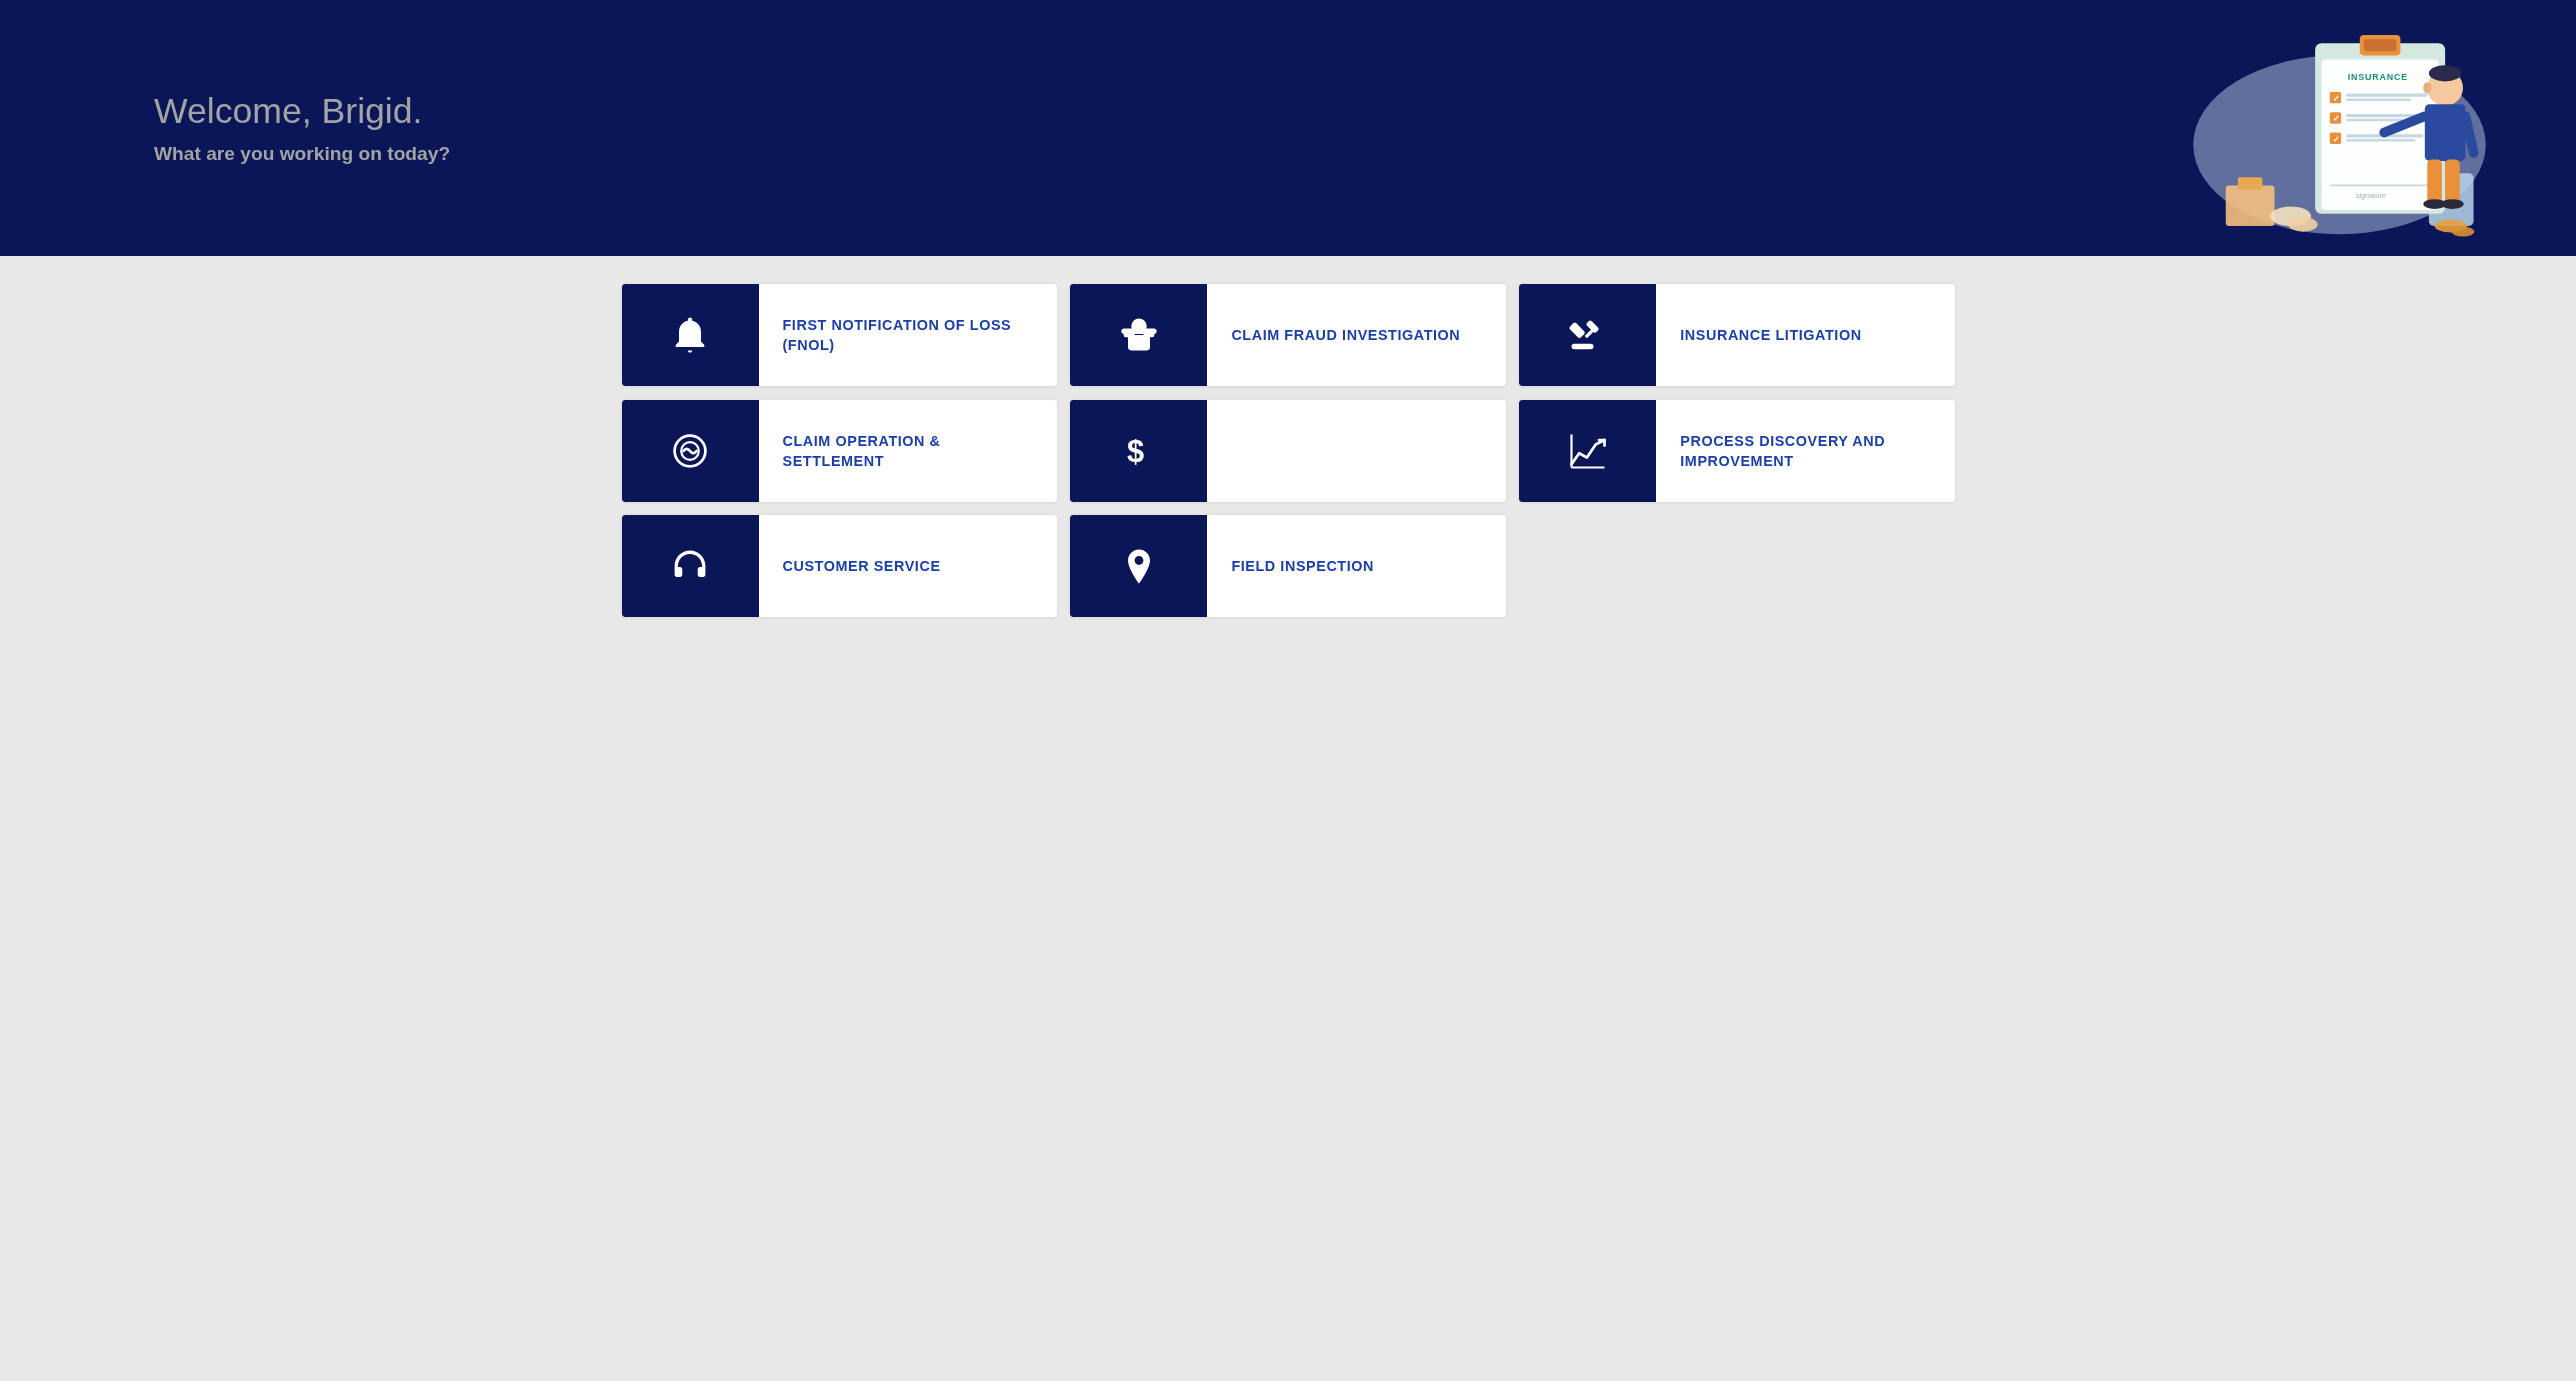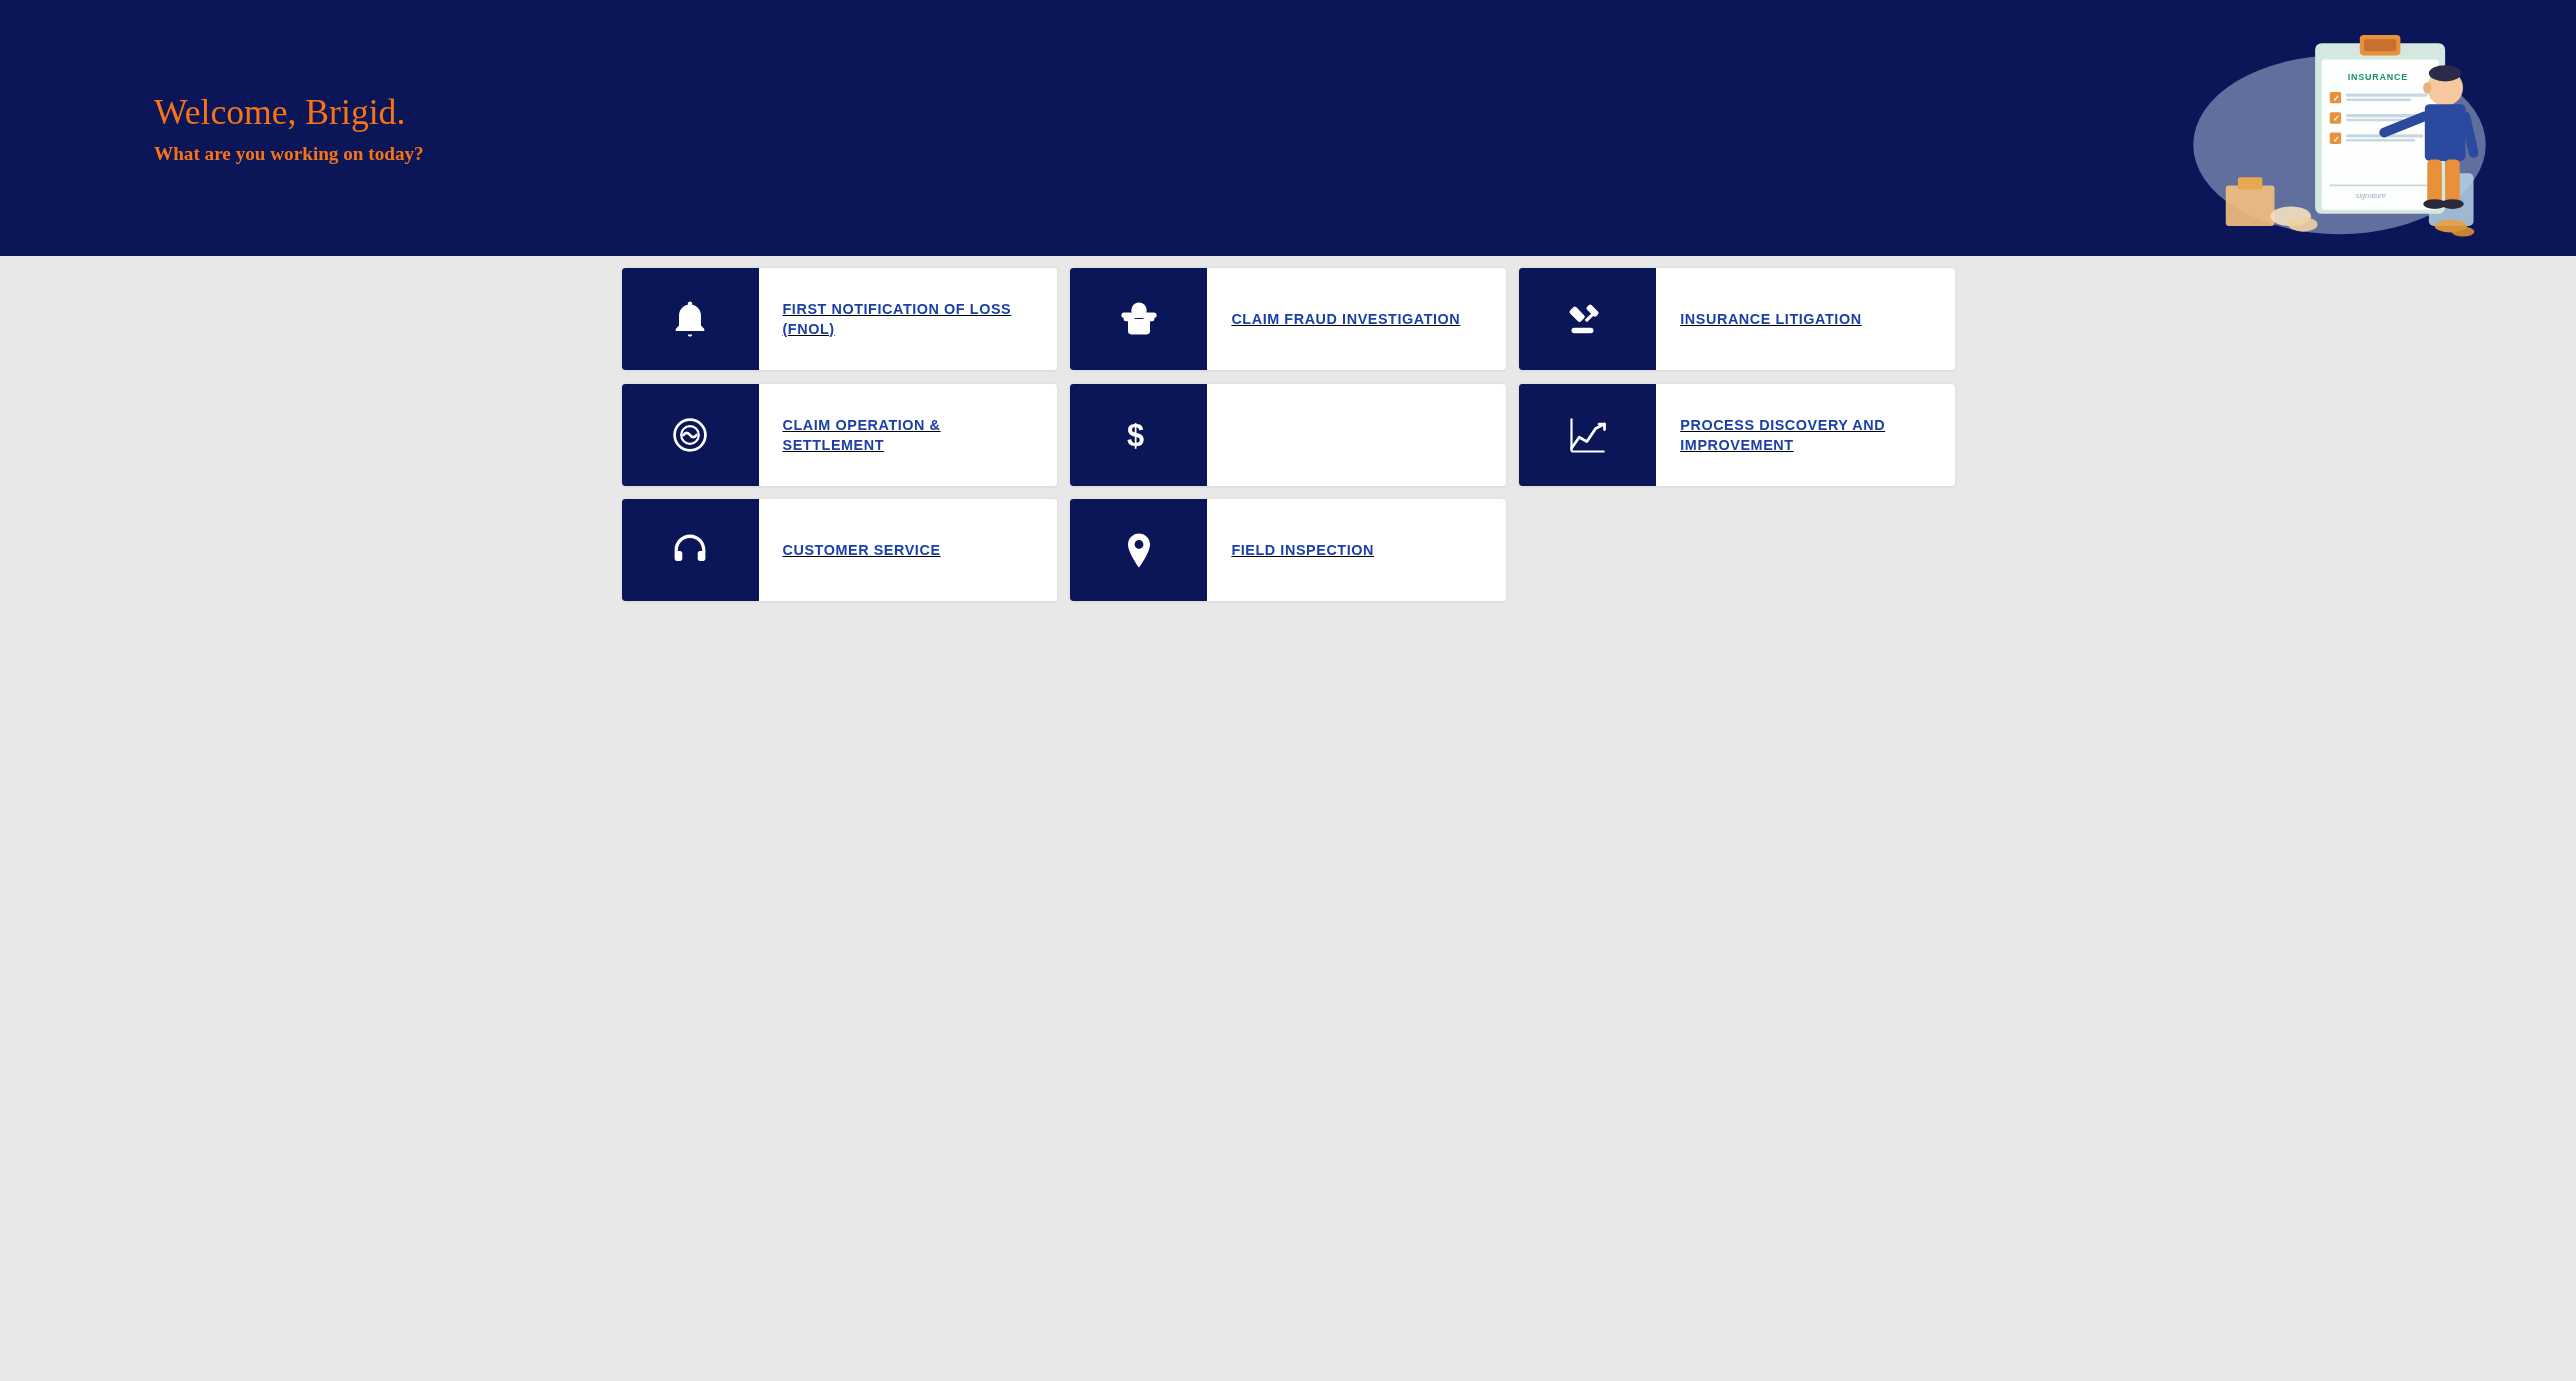--- a/index.html
+++ b/index.html
@@ -15,24 +15,23 @@
       width: 100%;
       min-height: 256px;
       position: relative;
       overflow: hidden;
       display: flex;
       align-items: center;
       padding: 34px 154px;
     }
 
     .header-text {
-      color: #f97316;
+      color: #a3a3a3;
       z-index: 2;
       position: relative;
-      font-family: Liberation Serif, serif;
     }
 
     .header-text h1 {
       font-size: 2.6rem;
       font-weight: 400;
       margin-bottom: 10.2px;
     }
 
     .header-text h2 {
       font-size: 1.4rem;
@@ -54,22 +53,21 @@
     
     .illustration-svg {
       width: 325px;
       height: 239px;
     }
 
     
     .main-content {
       padding: 12px 17px 51px 17px;
       max-width: 1367px;
-      margin: 0 auto;
-      text-decoration: underline;
+      margin: 16px auto;
     }
 
     .cards-grid {
       display: grid;
       grid-template-columns: repeat(3, 1fr);
       gap: 13.7px;
     }
 
     
     .card {

